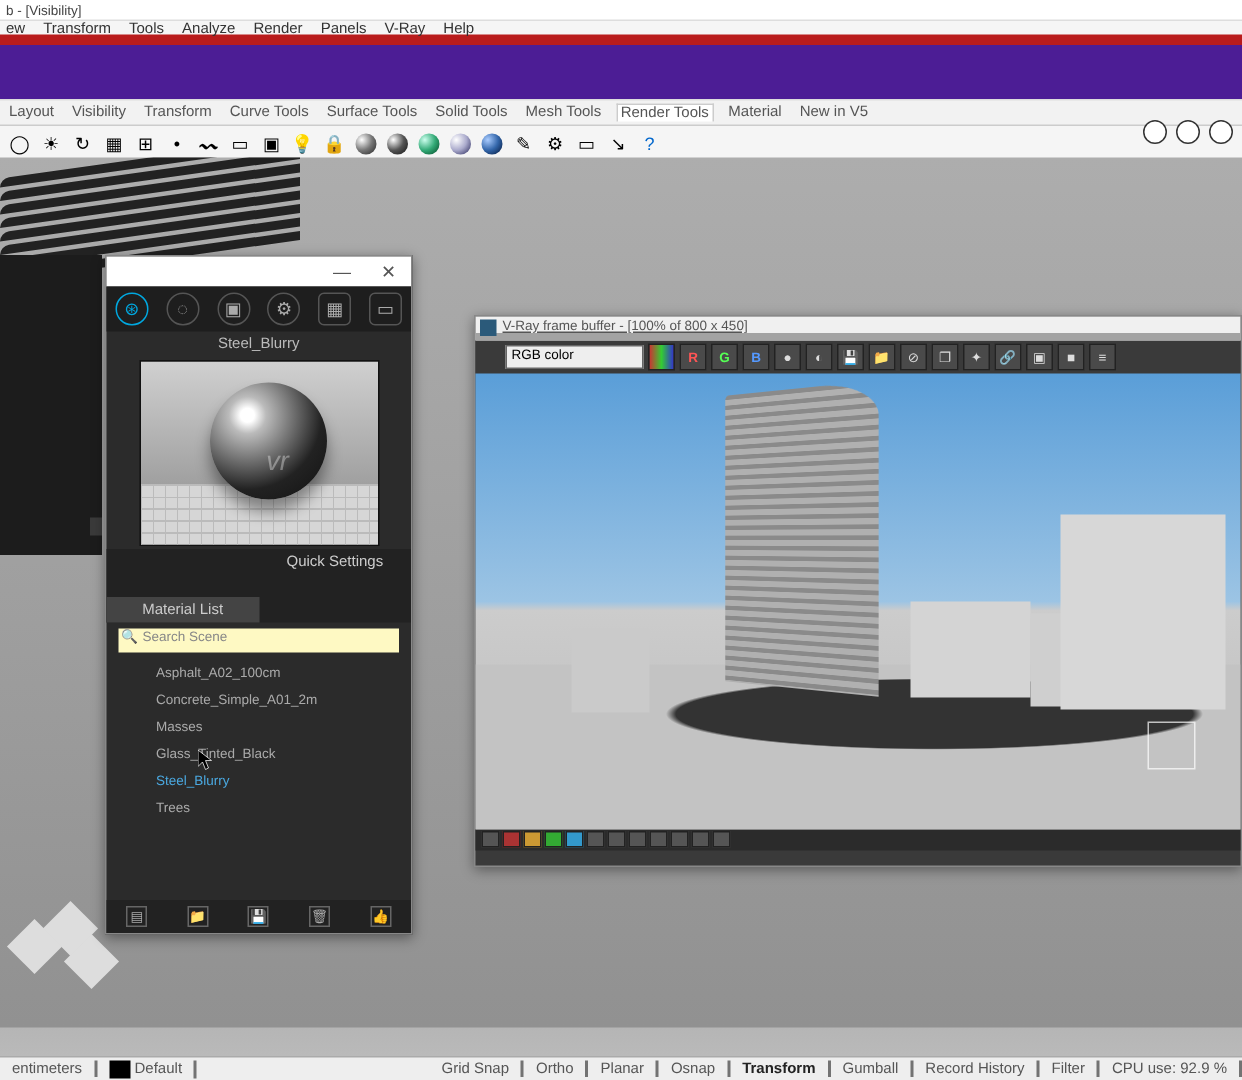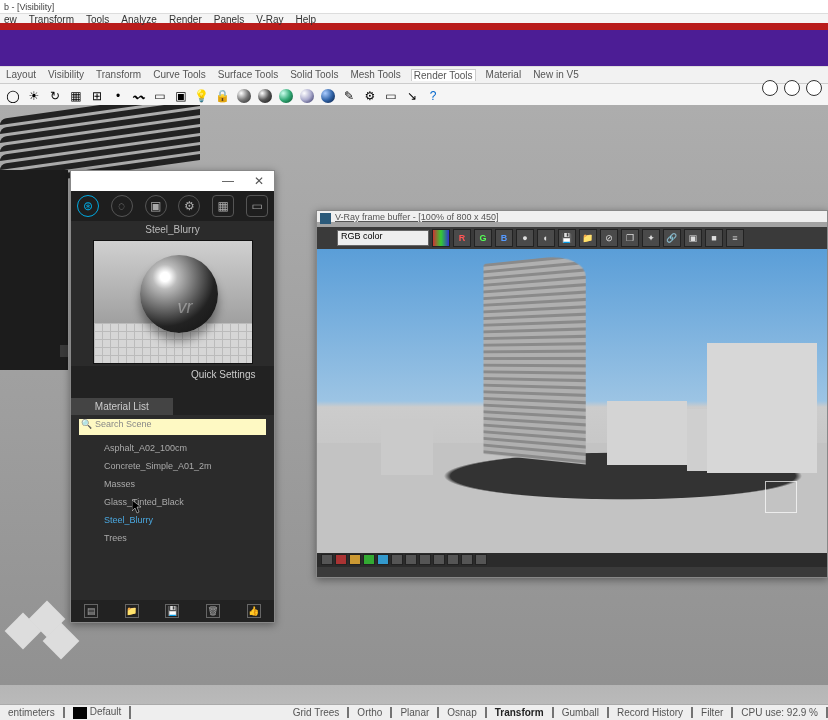--- a/index.html
+++ b/index.html
@@ -260,21 +260,21 @@
       <span></span>
       <span></span>
       <span></span>
   </div>
 </div>
 
 <div class="statusbar">
   <div class="cell">entimeters</div>
   <div class="cell"><span class="sw"></span><span>Default</span></div>
   <div class="flex"></div>
-  <div class="cell">Grid Trees</div>
+  <div class="cell">Grid Snap</div>
   <div class="cell">Ortho</div>
   <div class="cell">Planar</div>
   <div class="cell">Osnap</div>
   <div class="cell bold">Transform</div>
   <div class="cell">Gumball</div>
   <div class="cell">Record History</div>
   <div class="cell">Filter</div>
   <div class="cell">CPU use: 92.9 %</div>
 </div>
 

